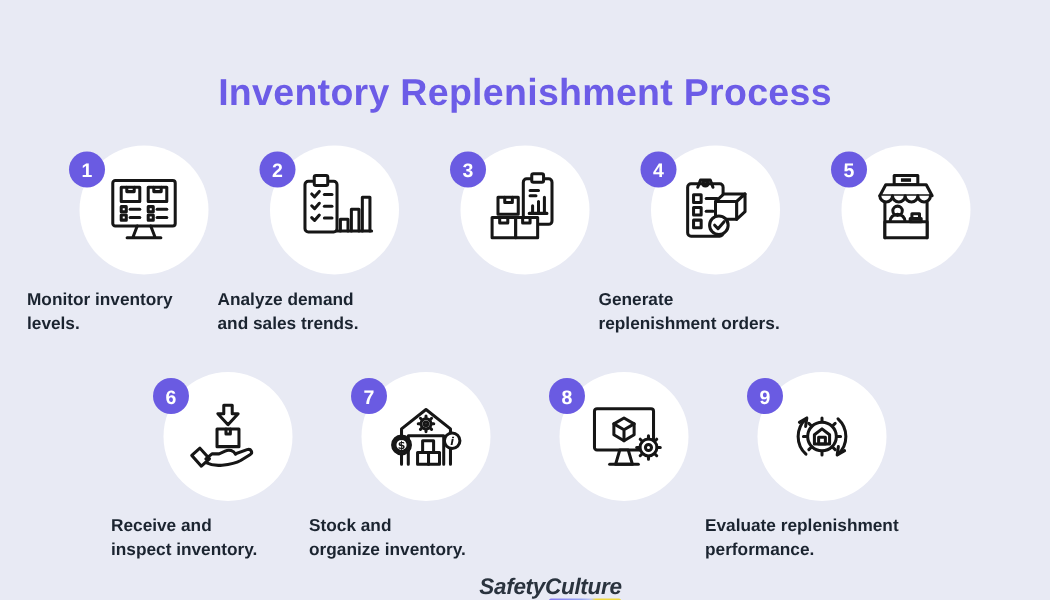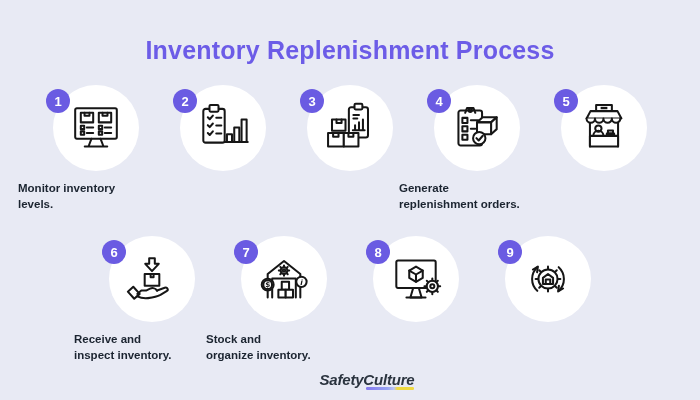--- a/index.html
+++ b/index.html
@@ -4,21 +4,21 @@
 <style>
   html,body { margin:0; padding:0; }
   body {
     width:700px; height:400px;
     background:#E8EAF4;
     font-family:"Liberation Sans", sans-serif;
     overflow:hidden;
     position:relative;
   }
   .title {
-    margin:4px; padding-top:32px;
+    margin:16px; padding-top:32px;
     text-align:center;
     font-size:25px; font-weight:800;
     color:#6C5CE7; letter-spacing:.2px;
   }
   .row { display:flex; justify-content:center; }
   .row-1 { margin-top:20px; padding:0 33px; justify-content:space-between; }
   .row-2 { margin-top:24px; gap:6px; }
   .step { width:126px; display:flex; flex-direction:column; align-items:center; }
   .circle-wrap { position:relative; width:86px; height:86px; }
   .circle {
@@ -114,20 +114,22 @@
                 <path d="M18 28.8 h4.5"></path>
               <path d="M27.5 36.5 v-7 h4.5 v7" class="sf"></path>
               <path d="M34 36.5 v-13 h4.5 v13" class="sf"></path>
               <path d="M40.5 36.5 v-20 h4.5 v20" class="sf"></path>
               <path d="M25.5 36.5 h20.5"></path>
             </g>
           </svg>
         </span>
       </div>
     </div>
+    <div class="label">Analyze demand
+and sales trends.</div>
   </div>
 
   <div class="step">
     <div class="circle-wrap">
       <div class="badge">3</div>
       <div class="circle">
         <span class="icon">
           <svg width="54" height="54" viewBox="0 0 48 48">
             <g class="s">
               <rect x="23" y="5.5" width="17" height="27" rx="2" class="sf"></rect>
@@ -291,20 +293,22 @@
               <path d="M37.4 32.4 L33 35 L33.7 30"></path>
               <circle cx="24" cy="24" r="8.5" class="sf"></circle>
               <path d="M32.7 24 H35 M15.3 24 H13 M24 15.3 V13 M24 32.7 V35 M30.2 17.8 L31.8 16.2 M17.8 17.8 L16.2 16.2 M30.2 30.2 L31.8 31.8 M17.8 30.2 L16.2 31.8"></path>
               <path d="M19.5 28.5 v-5.5 l4.5 -3.5 4.5 3.5 v5.5 z"></path>
               <rect x="22" y="24.5" width="4" height="4"></rect>
             </g>
           </svg>
         </span>
       </div>
     </div>
+    <div class="label">Evaluate replenishment
+performance.</div>
   </div>
 
 </div>
 
 <div class="footer">
   <span class="logo">
     <span>SafetyCulture</span>
     <span class="logo-underline"></span>
   </span>
 </div>

